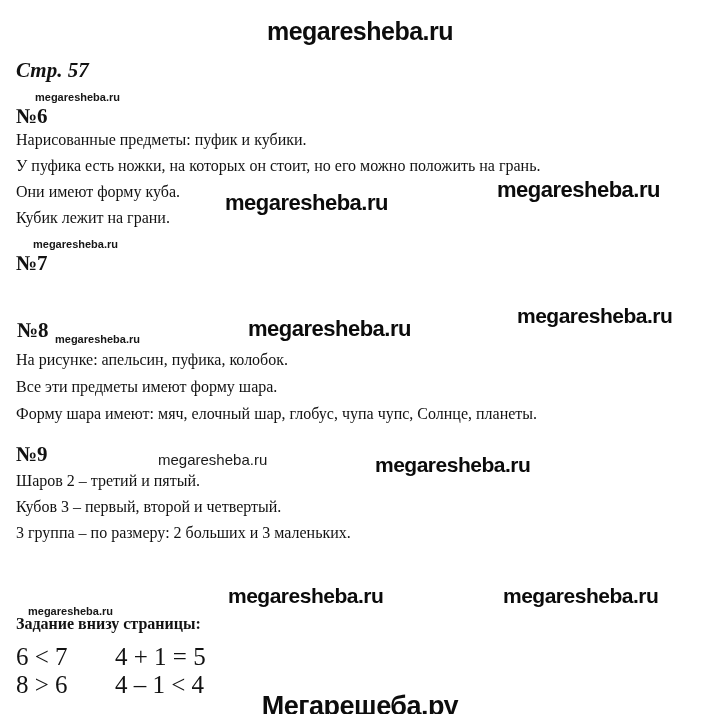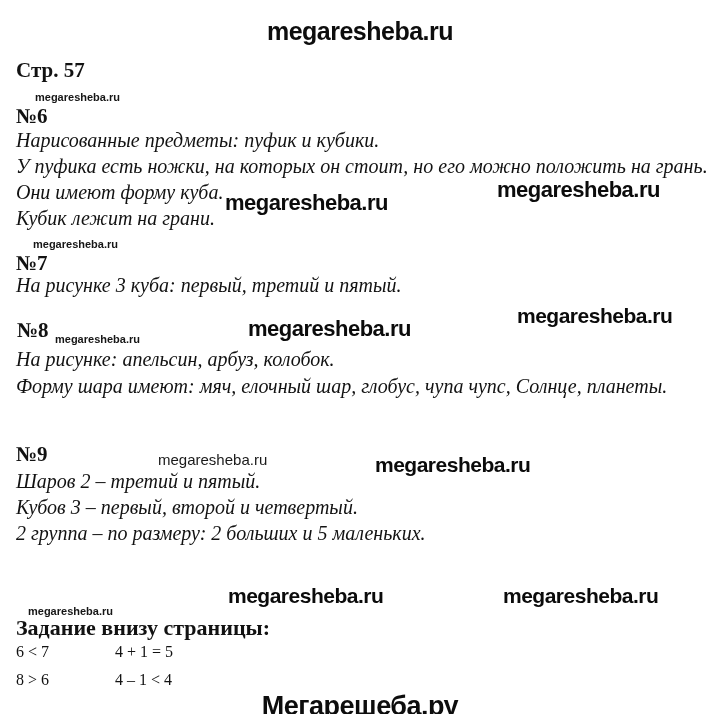--- a/index.html
+++ b/index.html
@@ -32,23 +32,22 @@
   }
   .page-label {
     font-weight: bold;
     font-size: 21px;
   }
   .section-number {
     font-weight: bold;
     font-size: 21px;
   }
   .body-text {
-    font-size: 20px;
+    font-size: 16px;
     line-height: 26px;
-    font-style: italic;
   }
   .body-text .line { white-space: nowrap; }
 
   .wm-sm {
     font-family: "Liberation Sans", sans-serif;
     font-weight: bold;
     font-size: 11px;
     color: #161616;
   }
   .wm-med {
@@ -61,23 +60,23 @@
     font-family: "Liberation Sans", sans-serif;
     font-weight: bold;
     font-size: 21px;
     letter-spacing: -0.5px;
     color: #0b0b0b;
   }
   .wm-bold.lg { font-size: 22px; }
 
   .task-title {
     font-weight: bold;
-    font-size: 22px;
+    font-size: 16px;
   }
-  .eq-row { font-size: 16px; }
+  .eq-row { font-size: 25px; }
   .eq-col2 { position: absolute; left: 99px; top: 0; }
 
   .footer-brand {
     left: 0;
     top: 677px;
     width: 720px;
     text-align: center;
     font-family: "Liberation Sans", sans-serif;
     font-weight: bold;
     font-size: 27px;
@@ -85,59 +84,57 @@
     color: #0d0d0d;
   }
 </style>
 </head>
 <body>
 
 <div class="page">
 
   <div class="abs header-wm">megaresheba.ru</div>
 
-  <div class="abs page-label" style="left:16px; top:44px;">Стр. 57</div>
+  <div class="abs page-label" style="left:16px; top:44px;font-style:italic;">Стр. 57</div>
 
   <div class="abs wm-sm" style="left:35px; top:77px;">megaresheba.ru</div>
 
   <div class="abs section-number" style="left:16px; top:90px;">№6</div>
   <div class="abs body-text" style="left:16px; top:113px;">
     <div class="line">Нарисованные предметы: пуфик и кубики.</div>
     <div class="line">У пуфика есть ножки, на которых он стоит, но его можно положить на грань.</div>
     <div class="line">Они имеют форму куба.</div>
     <div class="line">Кубик лежит на грани.</div>
   </div>
 
   <div class="abs wm-bold lg" style="left:497px; top:163px;">megaresheba.ru</div>
   <div class="abs wm-bold lg" style="left:225px; top:176px;">megaresheba.ru</div>
 
   <div class="abs wm-sm" style="left:33px; top:224px;">megaresheba.ru</div>
 
   <div class="abs section-number" style="left:16px; top:237px;">№7</div>
-  <div class="abs body-text" style="left:16px; top:258px;">
-    <div class="line">На рисунке 3 куба: первый, третий и пятый.</div>
-  </div>
 
   <div class="abs wm-bold" style="left:517px; top:290px;">megaresheba.ru</div>
 
   <div class="abs section-number" style="left:17px; top:304px;">№8</div>
   <div class="abs wm-sm" style="left:55px; top:319px;">megaresheba.ru</div>
   <div class="abs wm-bold lg" style="left:248px; top:302px;">megaresheba.ru</div>
   <div class="abs body-text" style="left:16px; top:332px; line-height:27px;">
-    <div class="line">На рисунке: апельсин, арбуз, колобок.</div>
+    <div class="line">На рисунке: апельсин, пуфика, колобок.</div>
+    <div class="line">Все эти предметы имеют форму шара.</div>
     <div class="line">Форму шара имеют: мяч, елочный шар, глобус, чупа чупс, Солнце, планеты.</div>
   </div>
 
   <div class="abs section-number" style="left:16px; top:428px;">№9</div>
   <div class="abs wm-med" style="left:158px; top:437px;">megaresheba.ru</div>
   <div class="abs wm-bold" style="left:375px; top:439px;">megaresheba.ru</div>
   <div class="abs body-text" style="left:16px; top:454px;">
     <div class="line">Шаров 2 – третий и пятый.</div>
     <div class="line">Кубов 3 – первый, второй и четвертый.</div>
-    <div class="line">2 группа – по размеру: 2 больших и 5 маленьких.</div>
+    <div class="line">3 группа – по размеру: 2 больших и 3 маленьких.</div>
   </div>
 
   <div class="abs wm-bold" style="left:228px; top:570px;">megaresheba.ru</div>
   <div class="abs wm-bold" style="left:503px; top:570px;">megaresheba.ru</div>
 
   <div class="abs wm-sm" style="left:28px; top:591px;">megaresheba.ru</div>
 
   <div class="abs task-title" style="left:16px; top:601px;">Задание внизу страницы:</div>
   <div class="abs eq-row" style="left:16px; top:629px;">
     <span>6 &lt; 7</span>

